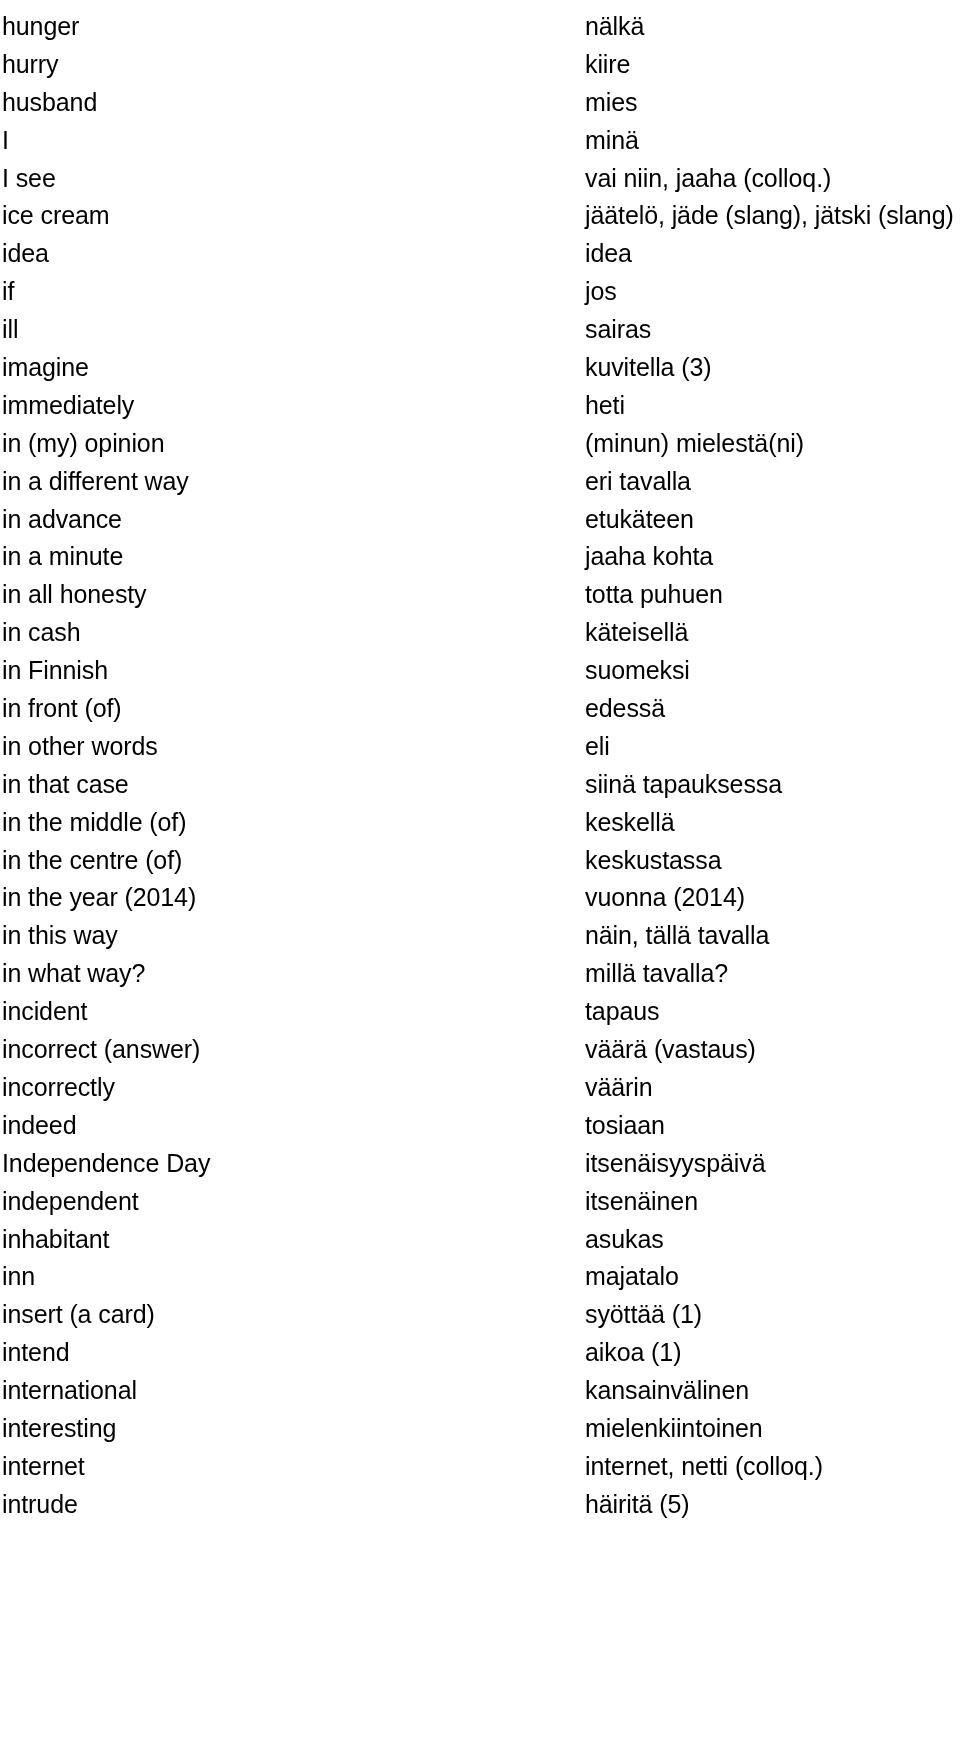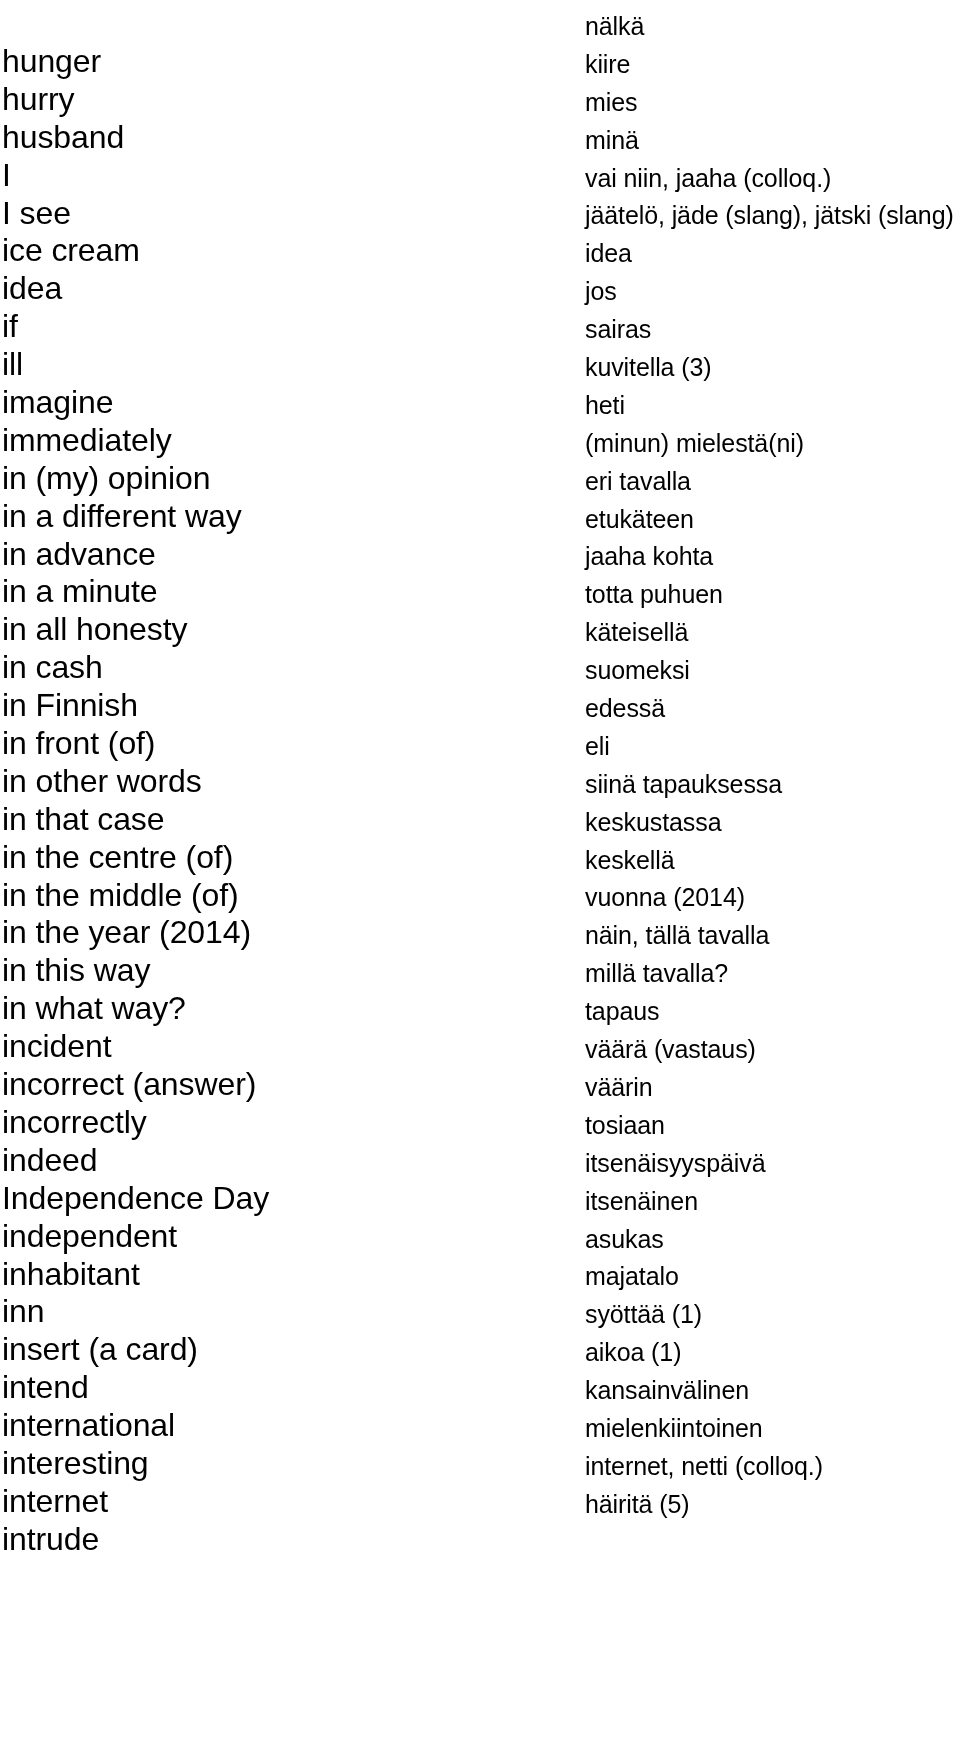--- a/index.html
+++ b/index.html
@@ -25,24 +25,23 @@
   .row {
     position: relative;
     height: 37.9px;
     line-height: 37.9px;
     white-space: nowrap;
   }
   .term {
     position: absolute;
     left: 2px;
     top: 0;
-    font-size: 32px;
+    font-size: 25px;
     line-height: 37.9px;
     letter-spacing: -0.1px;
-    margin-top: 35px;
   }
   .gloss {
     position: absolute;
     left: 585px;
     top: 0;
     font-size: 25px;
     line-height: 37.9px;
     letter-spacing: -0.1px;
   }
 </style>
@@ -128,26 +127,26 @@
     </div>
     <div class="row">
       <span class="term">in other words</span>
       <span class="gloss">eli</span>
     </div>
     <div class="row">
       <span class="term">in that case</span>
       <span class="gloss">siinä tapauksessa</span>
     </div>
     <div class="row">
+      <span class="term">in the middle (of)</span>
+      <span class="gloss">keskellä</span>
+    </div>
+    <div class="row">
       <span class="term">in the centre (of)</span>
       <span class="gloss">keskustassa</span>
-    </div>
-    <div class="row">
-      <span class="term">in the middle (of)</span>
-      <span class="gloss">keskellä</span>
     </div>
     <div class="row">
       <span class="term">in the year (2014)</span>
       <span class="gloss">vuonna (2014)</span>
     </div>
     <div class="row">
       <span class="term">in this way</span>
       <span class="gloss">näin, tällä tavalla</span>
     </div>
     <div class="row">

